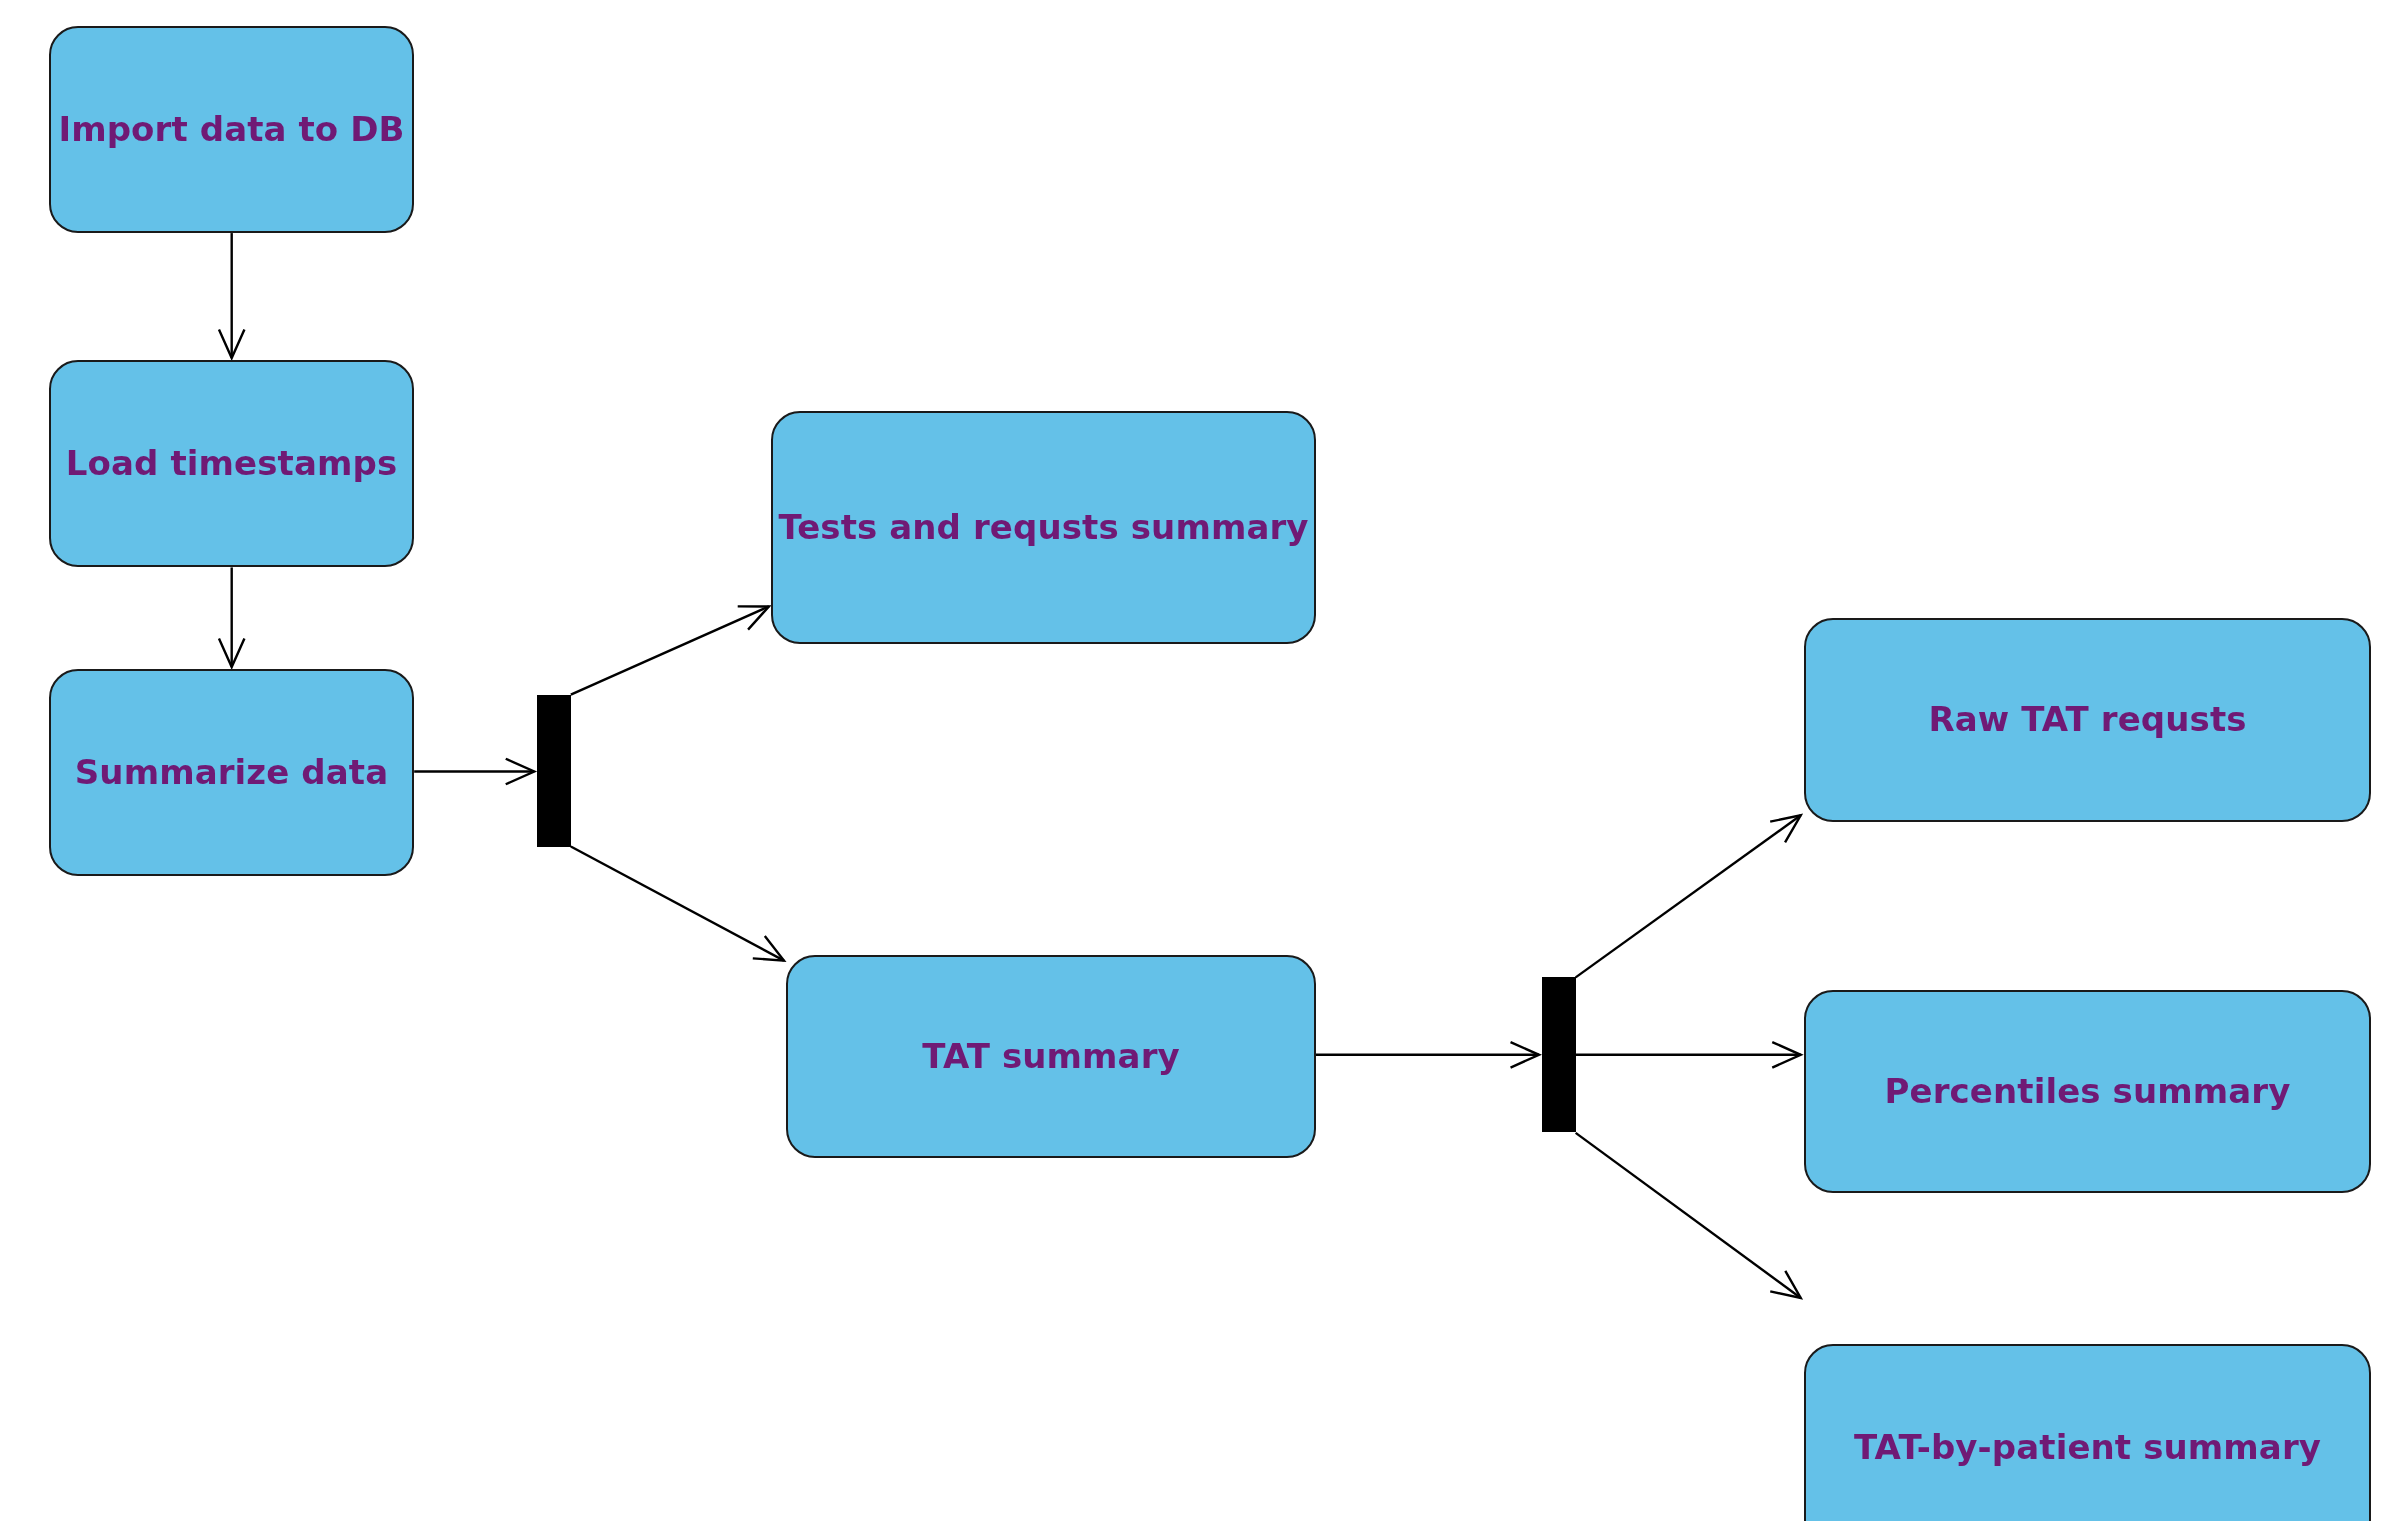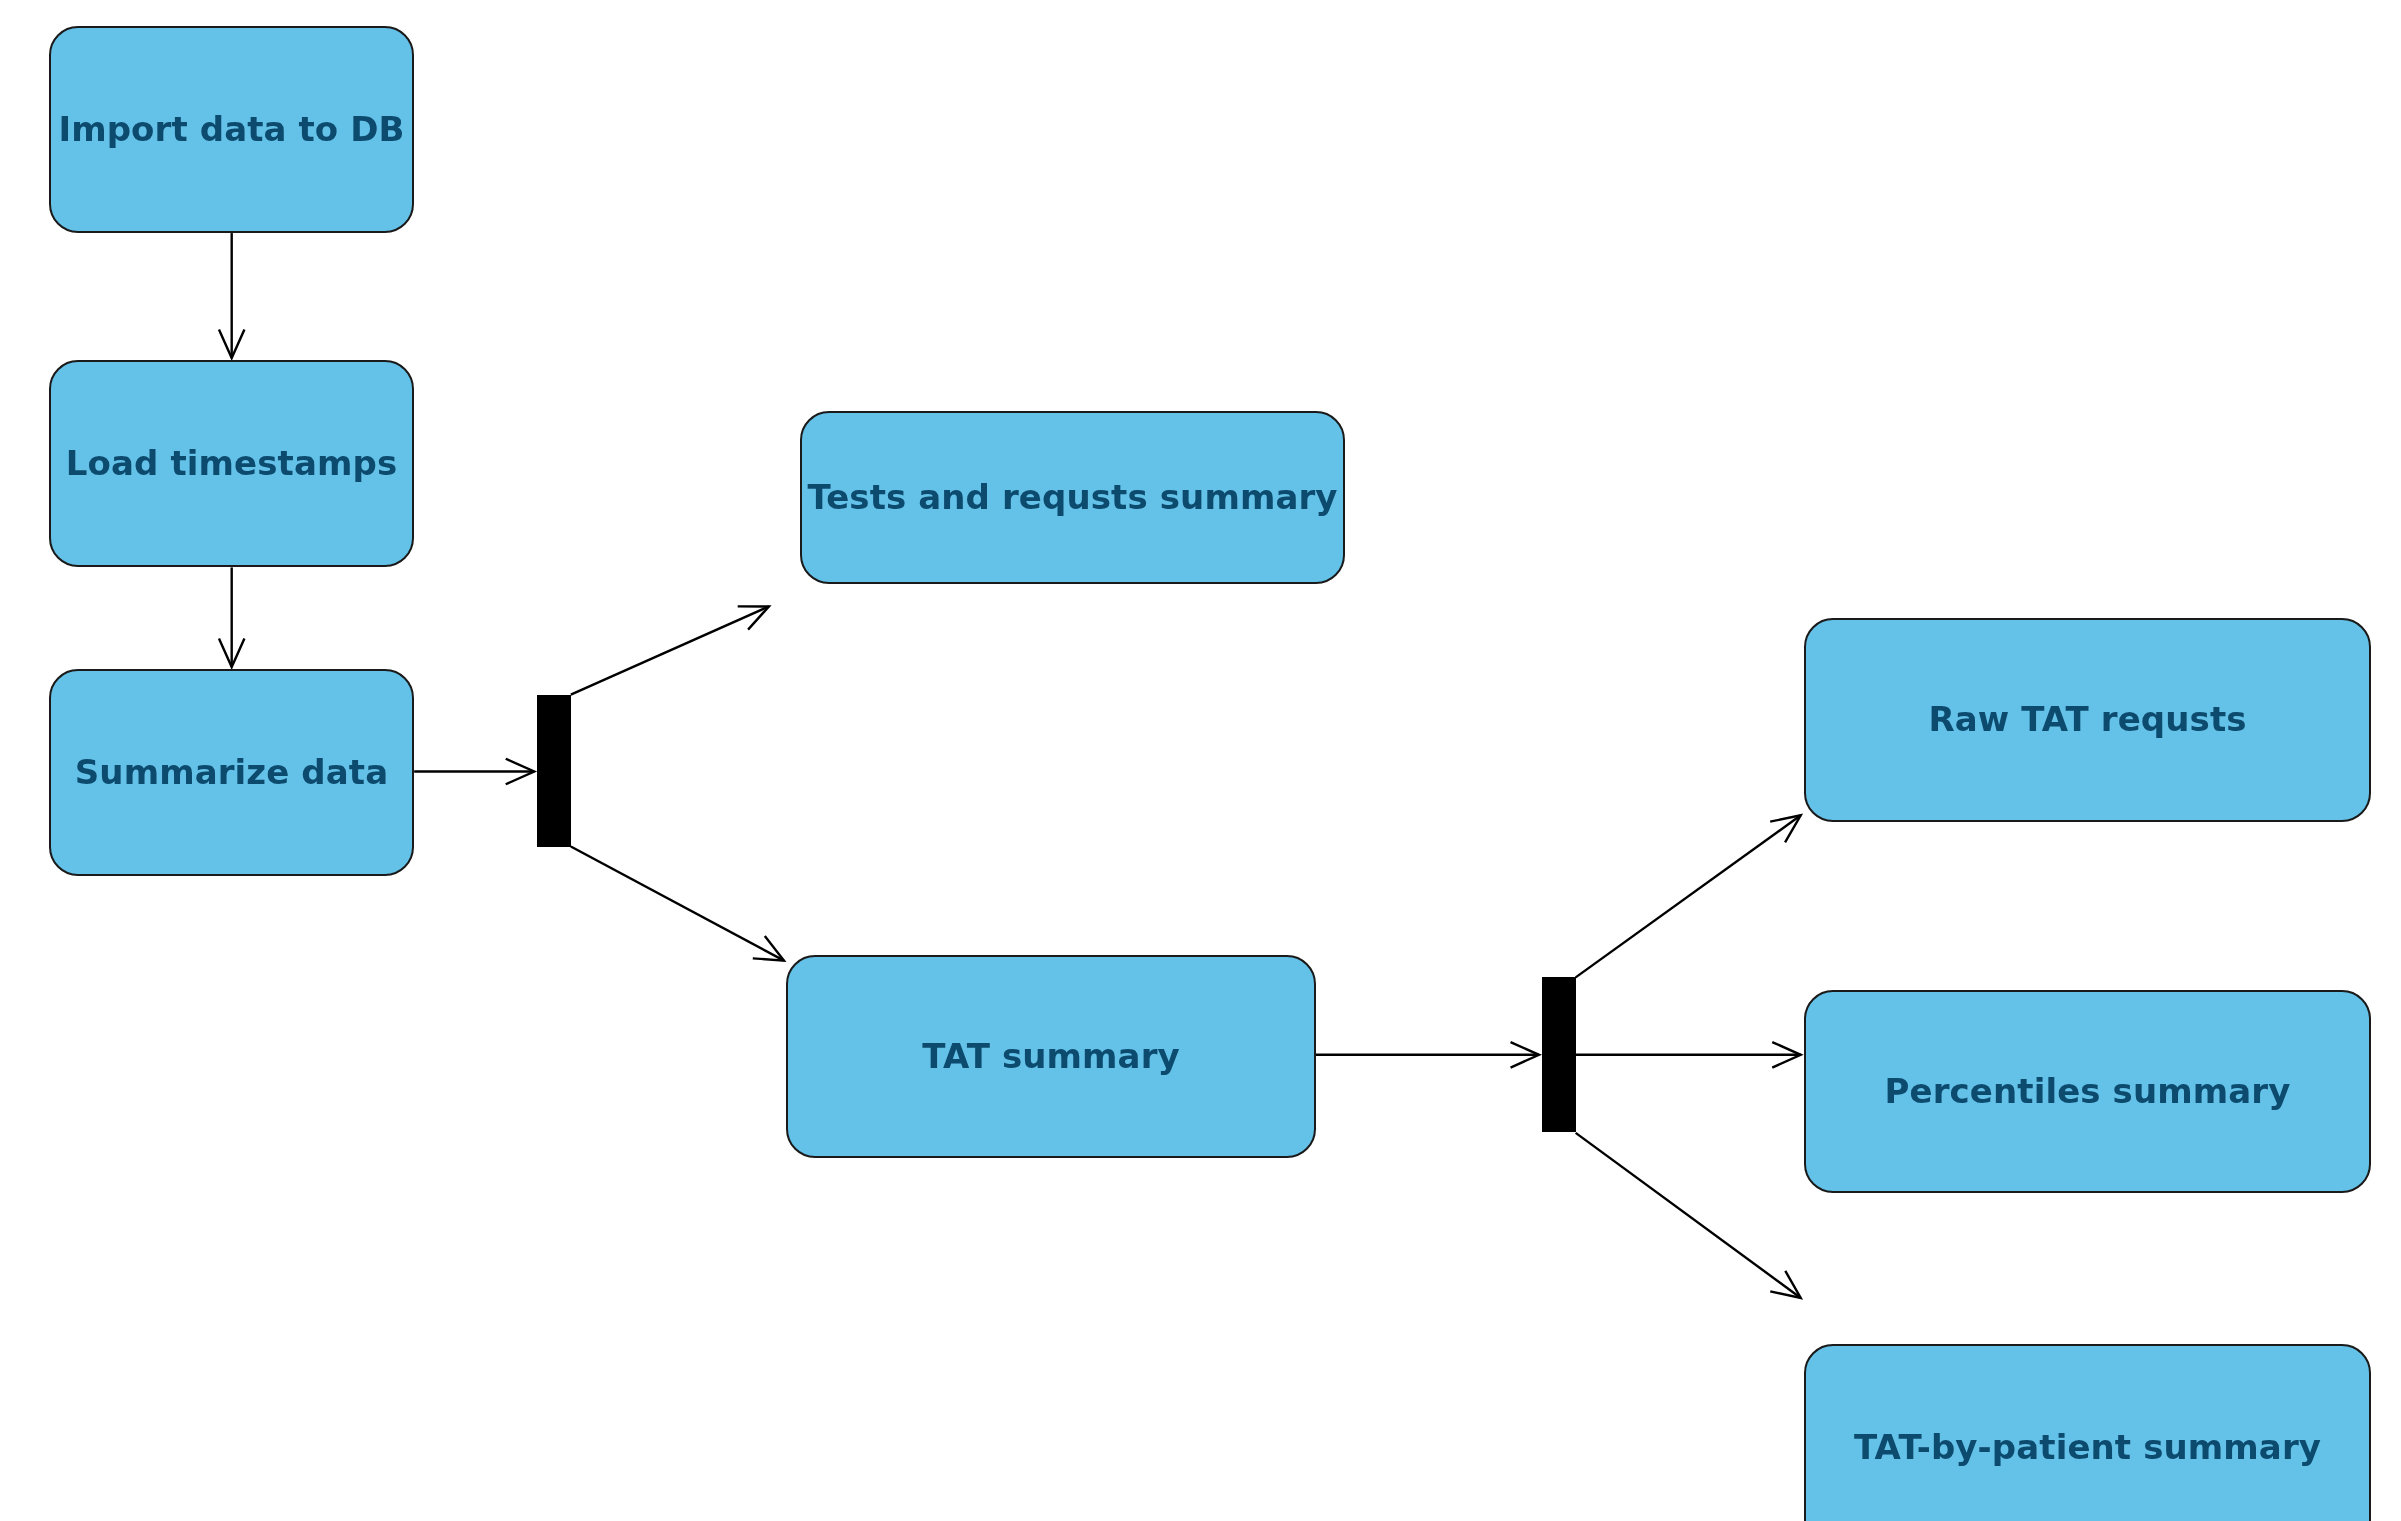--- a/index.html
+++ b/index.html
@@ -32,21 +32,21 @@
     border-radius: 29px;
     display: flex;
     align-items: center;
     justify-content: center;
     z-index: 2;
   }
   .node-label {
     font-family: "DejaVu Sans", "Liberation Sans", sans-serif;
     font-weight: bold;
     font-size: 34px;
-    color: #0c4a6e;
+    color: #701a75;
     letter-spacing: 0.1px;
     white-space: nowrap;
     text-align: center;
     line-height: 1.1;
   }
   .fork-bar {
     position: absolute;
     background: #000000;
     z-index: 3;
   }
@@ -100,21 +100,21 @@
   </div>
 
   <div class="node" style="left: 49px; top: 360px; width: 365px; height: 207px; background: rgb(100, 193, 232); border-color: rgb(26, 26, 26);">
     <span class="node-label">Load timestamps</span>
   </div>
 
   <div class="node" style="left: 49px; top: 669px; width: 365px; height: 207px; background: rgb(100, 193, 232); border-color: rgb(26, 26, 26);">
     <span class="node-label">Summarize data</span>
   </div>
 
-  <div class="node" style="left: 771px; top: 411px; width: 545px; height: 173px; background: rgb(100, 193, 232); border-color: rgb(26, 26, 26); margin-left: 29px;">
+  <div class="node" style="left: 771px; top: 411px; width: 545px; height: 233px; background: rgb(100, 193, 232); border-color: rgb(26, 26, 26);">
     <span class="node-label">Tests and requsts summary</span>
   </div>
 
   <div class="node" style="left: 786px; top: 955px; width: 530px; height: 203px; background: rgb(100, 193, 232); border-color: rgb(26, 26, 26);">
     <span class="node-label">TAT summary</span>
   </div>
 
   <div class="node" style="left: 1804px; top: 618px; width: 567px; height: 204px; background: rgb(100, 193, 232); border-color: rgb(26, 26, 26);">
     <span class="node-label">Raw TAT requsts</span>
   </div>

